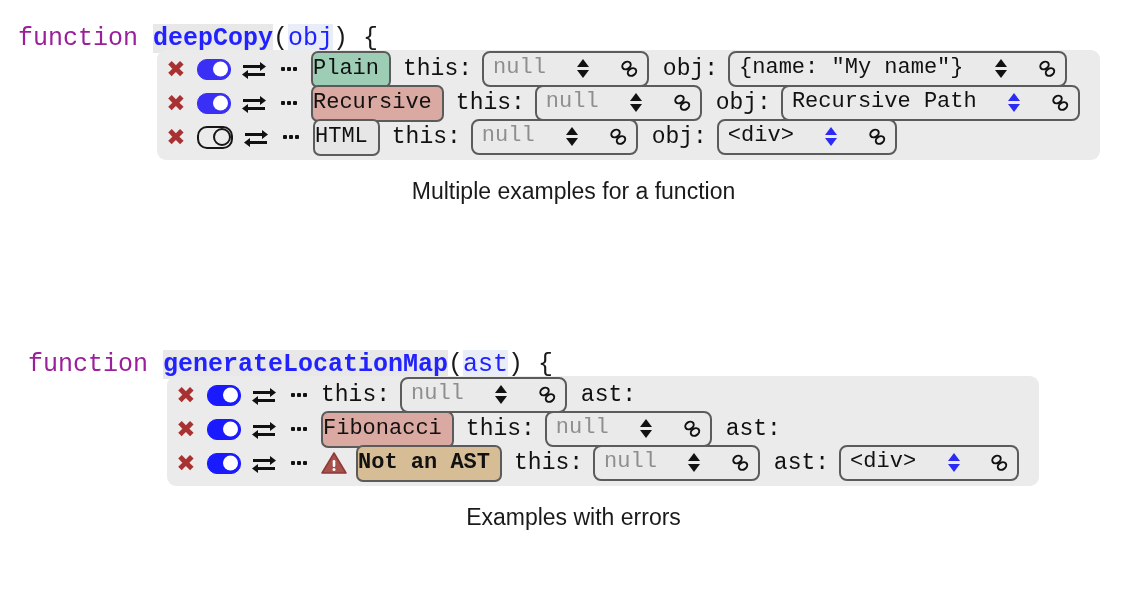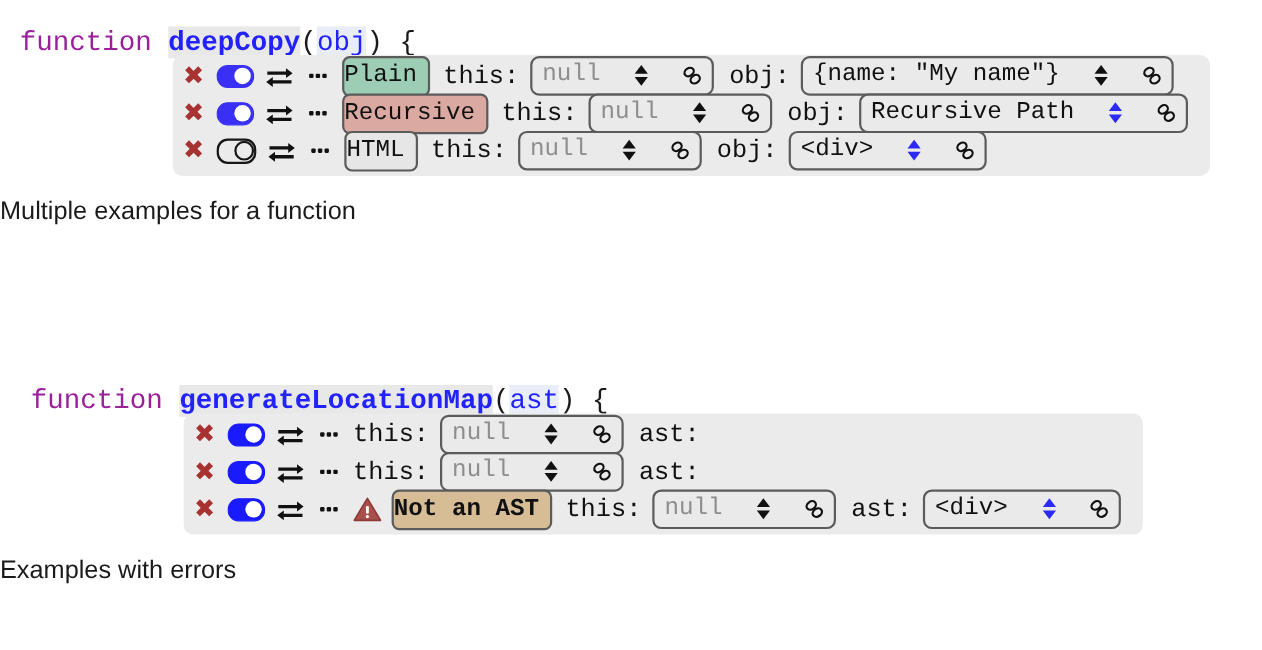--- a/index.html
+++ b/index.html
@@ -142,21 +142,21 @@
   .stepper .dn{border-top:8px solid #111;}
   .stepper.blue .up{border-bottom-color:#2b2bf5;}
   .stepper.blue .dn{border-top-color:#2b2bf5;}
   .stepper.bluedn .dn{border-top-color:#2b2bf5;}
   .linkicon{width:22px;height:22px;display:inline-flex;align-items:center;justify-content:center;}
 
   .caption{
     font-family:"Liberation Sans",sans-serif;
     font-size:23px;
     color:#1a1a1a;
-    text-align:left;
+    text-align:center;
     width:1147px;
   }
 </style>
 </head>
 <body>
 
 <div class="figure" style="top:22px;">
 
   <div class="codeline" style="margin-left:18px;"><span class="kw">function </span><span class="hl-fn"><span class="fnname">deepCopy</span></span><span class="paren">(</span><span class="hl-arg"><span class="argname">obj</span></span><span class="paren">) {</span></div>
 
@@ -388,20 +388,21 @@
             <path d="M2 7 H19 V4 L25 8.5 L19 13 V10 H2 Z"></path>
             <path d="M24 15 H7 V12 L1 16.5 L7 21 V18 H24 Z"></path>
           </g>
             </svg>
         </span>
         <span class="dots">
             <i></i>
             <i></i>
             <i></i>
           </span>
+        <span class="chip rose">Fibonacci</span>
         <span class="plabel">this:</span>
         <span class="field">
           <span class="val placeholder">null</span>
           <span class="stepper">
               <span class="up"></span>
               <span class="dn"></span>
             </span>
           <span class="linkicon">
             <svg width="22" height="22" viewBox="0 0 22 22">
                 <g fill="none" stroke="#111" stroke-width="2">

